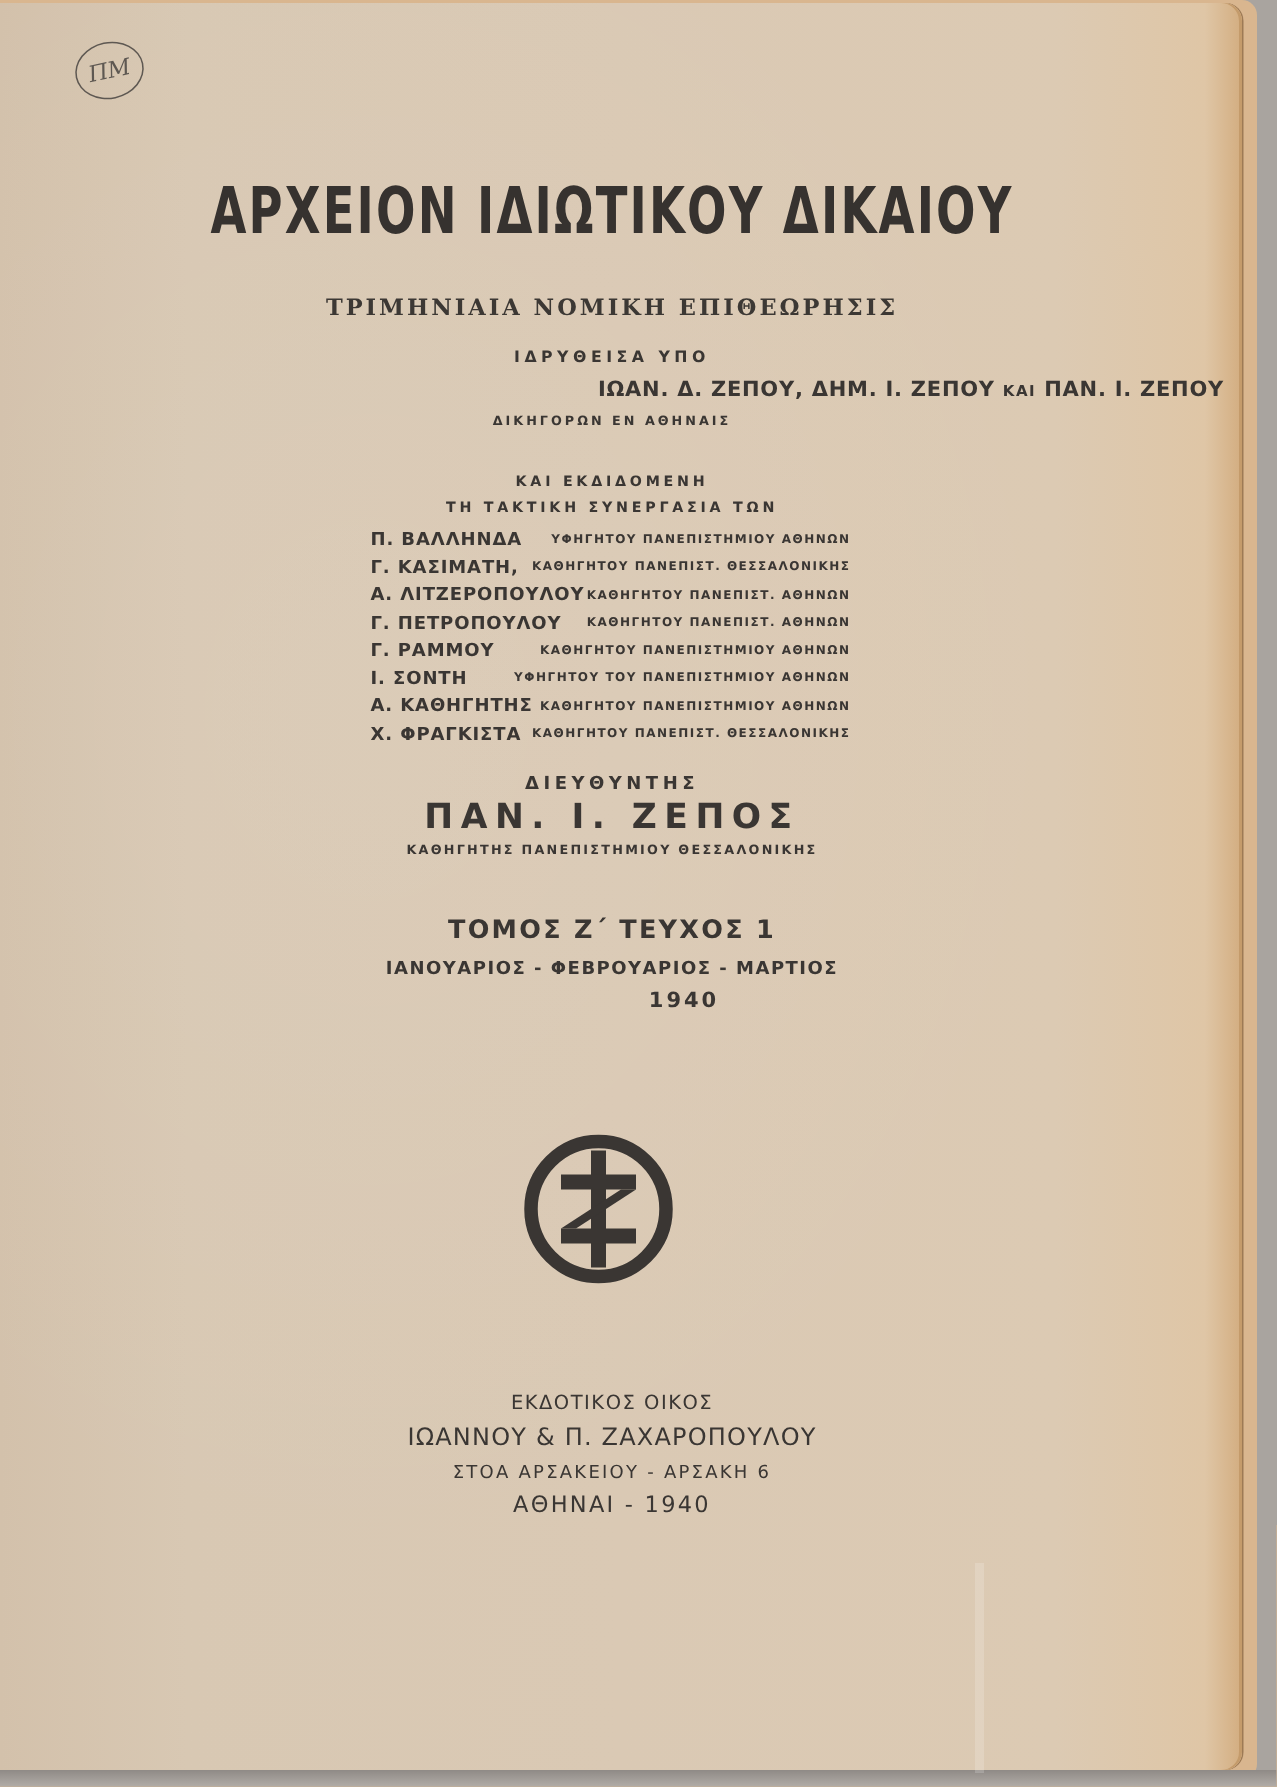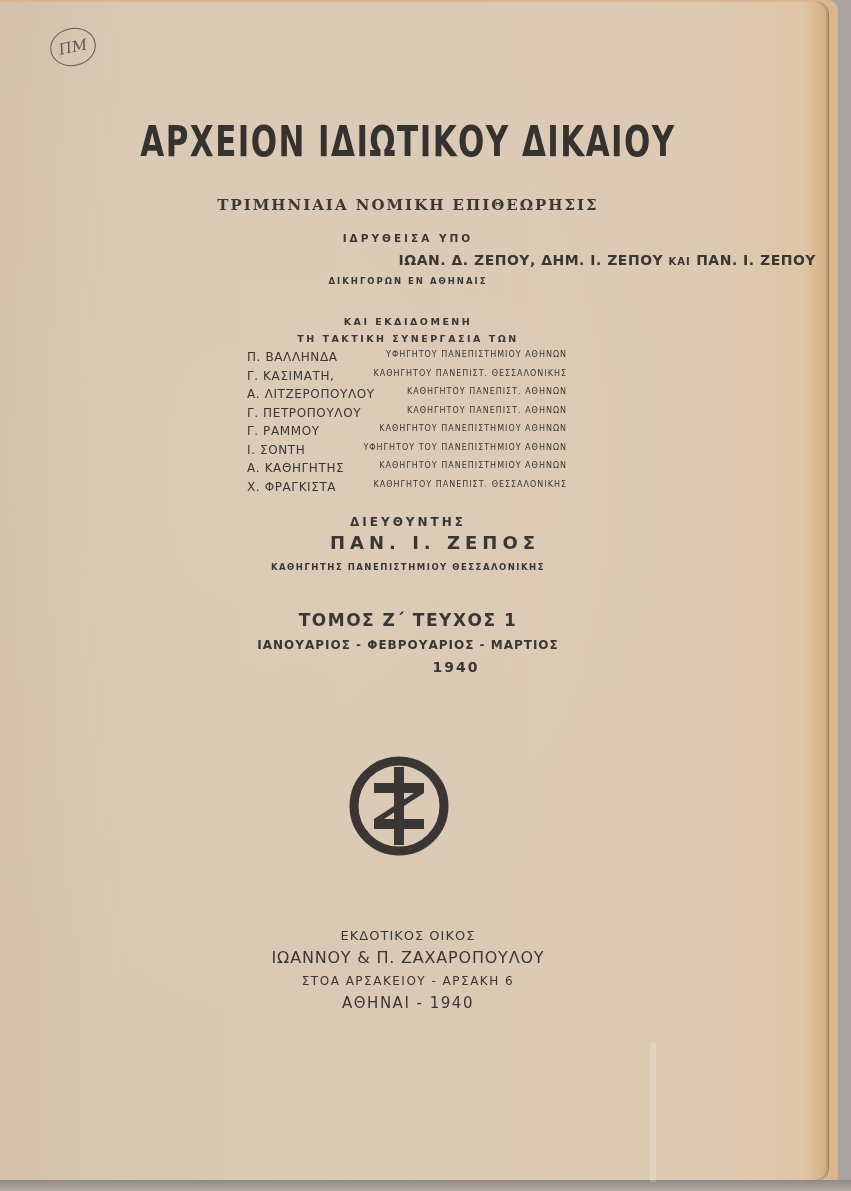--- a/index.html
+++ b/index.html
@@ -129,44 +129,43 @@
     .collab-list {
       position: absolute;
       left: 247px;
       top: 348px;
       width: 320px;
     }
     .collab-row {
       height: 18.5px;
       display: flex;
       justify-content: space-between;
-      align-items: flex-start;
+      align-items: center;
       white-space: nowrap;
-      font-weight: normal;
+      font-weight: bold;
     }
     .collab-name {
       font-size: 12px;
       letter-spacing: 0.6px;
     }
     .collab-title {
       font-size: 8px;
       letter-spacing: 1px;
     }
     .director-label {
       top: 513px;
       font-size: 12px;
       letter-spacing: 3px;
       font-weight: bold;
     }
     .director-name {
       top: 530px;
-      font-size: 18px;
+      font-size: 23px;
       letter-spacing: 5px;
       font-weight: bold;
-      margin-left: 27px;
     }
     .director-sub {
       top: 560px;
       font-size: 8.5px;
       letter-spacing: 1.5px;
       font-weight: bold;
     }
     .volume {
       top: 608px;
       font-size: 17px;

